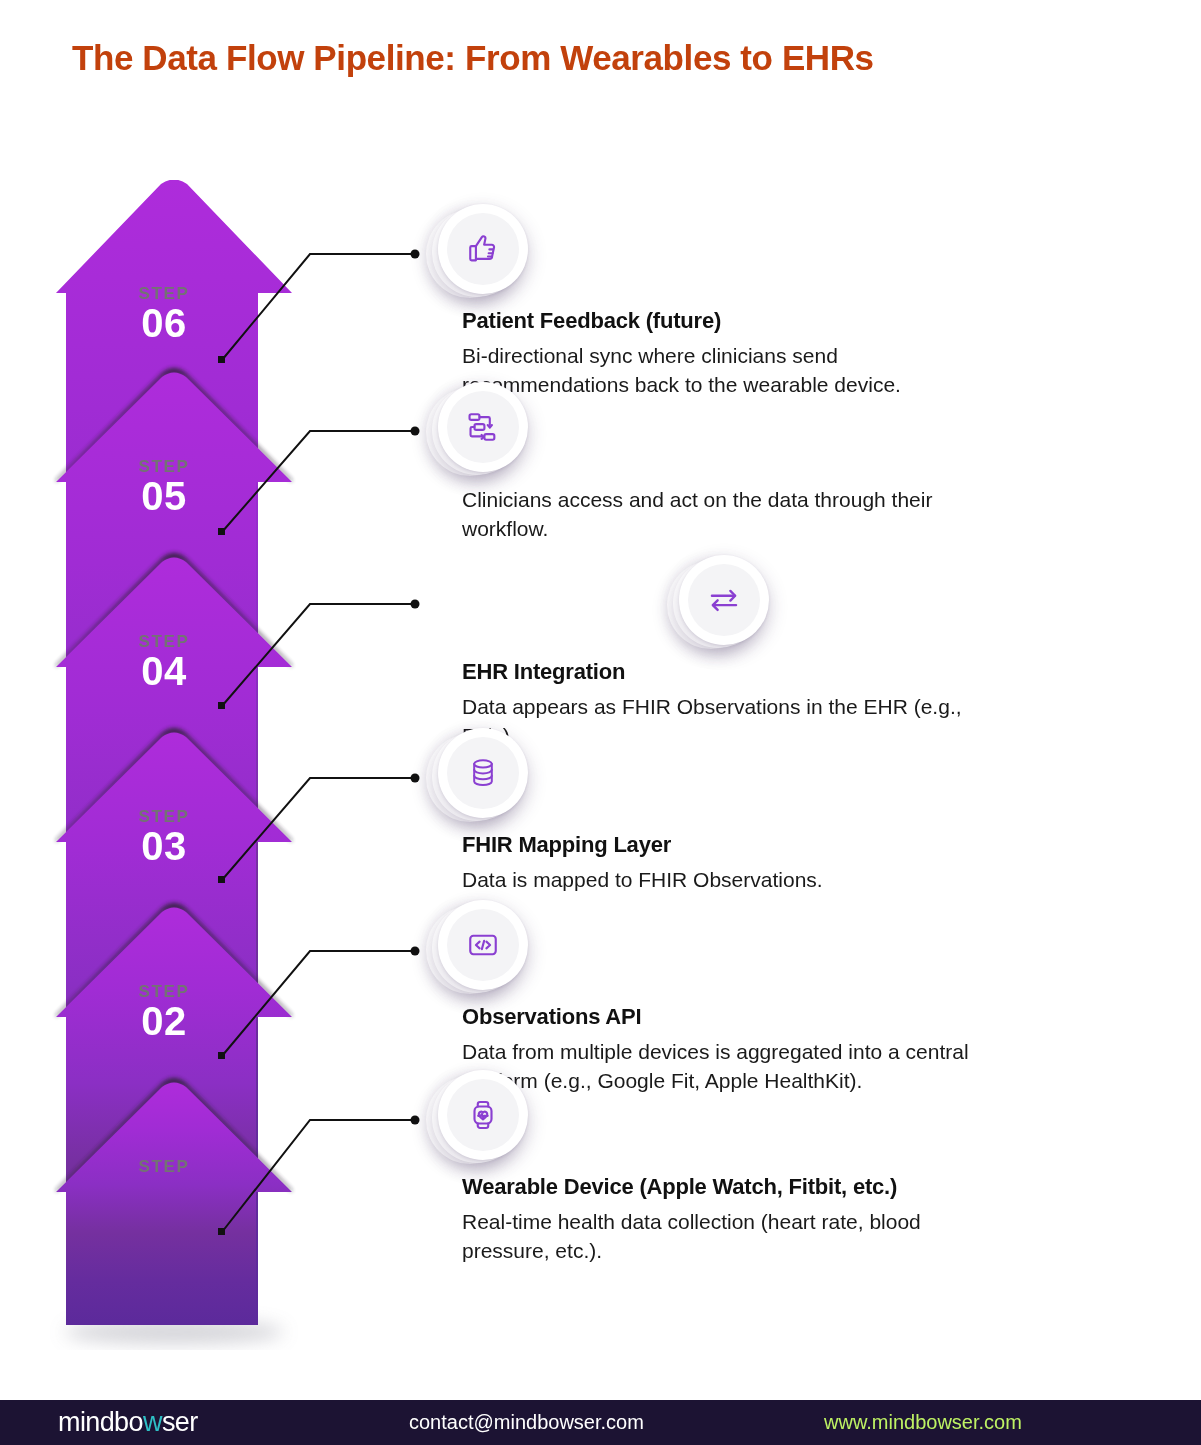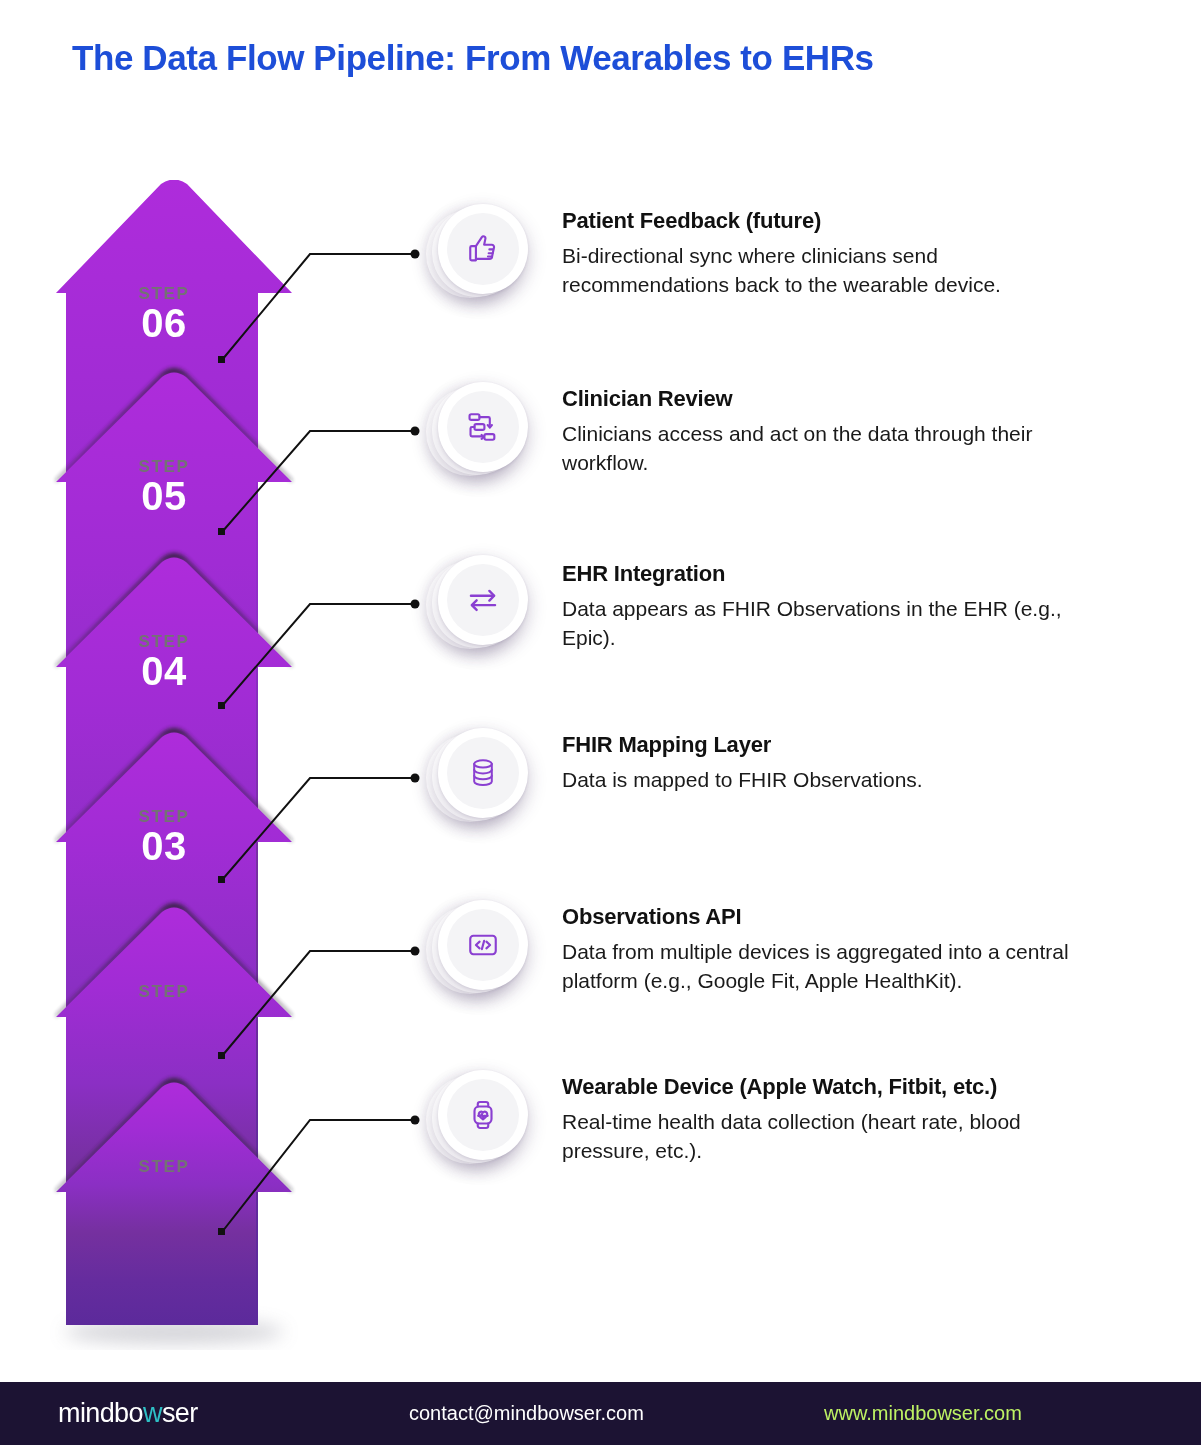--- a/index.html
+++ b/index.html
@@ -13,21 +13,21 @@
     overflow: hidden;
   }
 
   
   .page-title {
     position: absolute;
     left: 72px;
     top: 38px;
     font-size: 35px;
     font-weight: bold;
-    color: #1d4ed8;
+    color: #c2410c;
     letter-spacing: -0.4px;
     white-space: nowrap;
   }
 
   
   .arrow-stack {
     position: absolute;
     left: 22px;
     top: 180px;
     width: 300px;
@@ -63,20 +63,21 @@
     left: 0; top: 0;
     width: 1201px; height: 1360px;
     pointer-events: none;
   }
 
   
   .item {
     position: absolute;
     display: flex;
     align-items: flex-start;
+    flex-direction: column;
   }
   .icon-badge {
     position: relative;
     width: 100px;
     height: 100px;
     flex: 0 0 100px;
   }
   .icon-ring-back {
     position: absolute;
     left: 0; top: 6px;
@@ -132,21 +133,21 @@
     line-height: 1.36;
     max-width: 545px;
   }
 
   
   .footer {
     position: absolute;
     left: 0;
     bottom: 0;
     width: 1201px;
-    height: 63px;
+    height: 45px;
     background: #1C1333;
     display: flex;
     align-items: center;
   }
   .footer-logo {
     position: absolute;
     left: 58px;
     font-size: 27px;
     color: #ffffff;
     letter-spacing: -0.6px;
@@ -233,20 +234,21 @@
   <div class="step-label-group" style="top:453px;">
     <div class="step-word">STEP</div>
     <div class="step-num">04</div>
   </div>
   <div class="step-label-group" style="top:628px;">
     <div class="step-word">STEP</div>
     <div class="step-num">03</div>
   </div>
   <div class="step-label-group" style="top:803px;">
     <div class="step-word">STEP</div>
+    <div class="step-num">02</div>
   </div>
   <div class="step-label-group" style="top:978px;">
     <div class="step-word">STEP</div>
   </div>
 </div>
 
 <svg class="connectors" viewBox="0 0 1201 1360" xmlns="http://www.w3.org/2000/svg">
   <g stroke="#111111" stroke-width="2" fill="none">
     <path d="M 222 360 L 310 254 L 415 254"></path>
     <path d="M 222 532 L 310 431 L 415 431"></path>
@@ -303,21 +305,20 @@
           <rect x="13" y="17" width="7" height="4" rx="1.2"></rect>
           <path d="M9.5 5h6.3a1 1 0 0 1 1 1v4.6"></path>
           <path d="M16.8 12.4l-1.5-1.8M16.8 12.4l1.5-1.8"></path>
           <path d="M6 12H4.2a1 1 0 0 0-1 1v4.6a1 1 0 0 0 1 1H11"></path>
           <path d="M12.6 19l-1.6-1.4M12.6 19l-1.6 1.4"></path>
         </svg>
       </div>
     </div>
   </div>
   <div class="item-text">
-    <div class="item-title">Clinician Review</div>
     <div class="item-desc">Clinicians access and act on the data through their workflow.</div>
   </div>
 </div>
 
 <div class="item" style="left:426px; top:555px;align-items:center;">
   <div class="icon-badge">
     <div class="icon-ring-back"></div>
     <div class="icon-ring-mid"></div>
     <div class="icon-ring-front">
       <div class="icon-inner">

